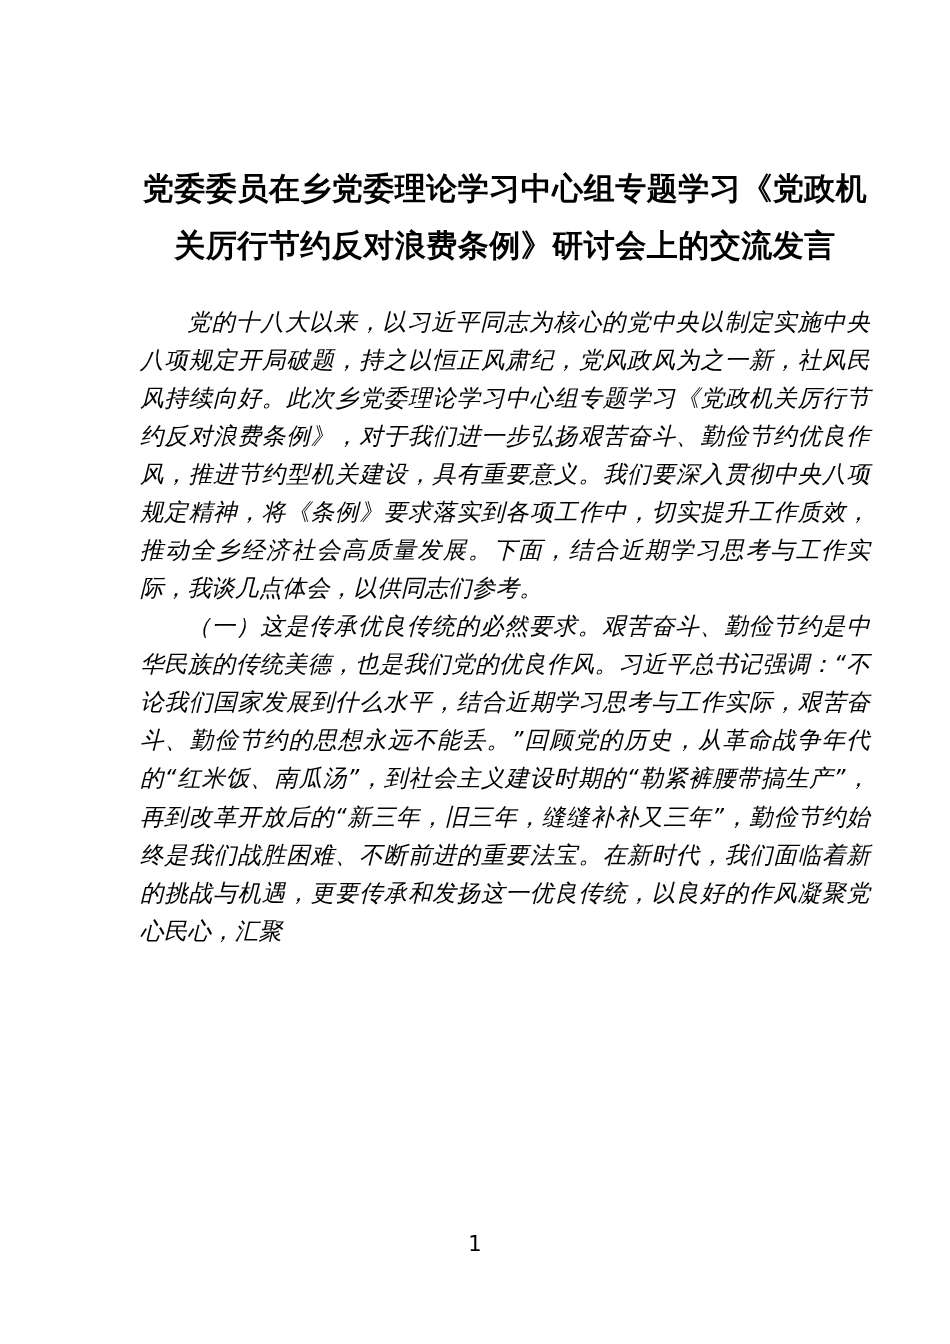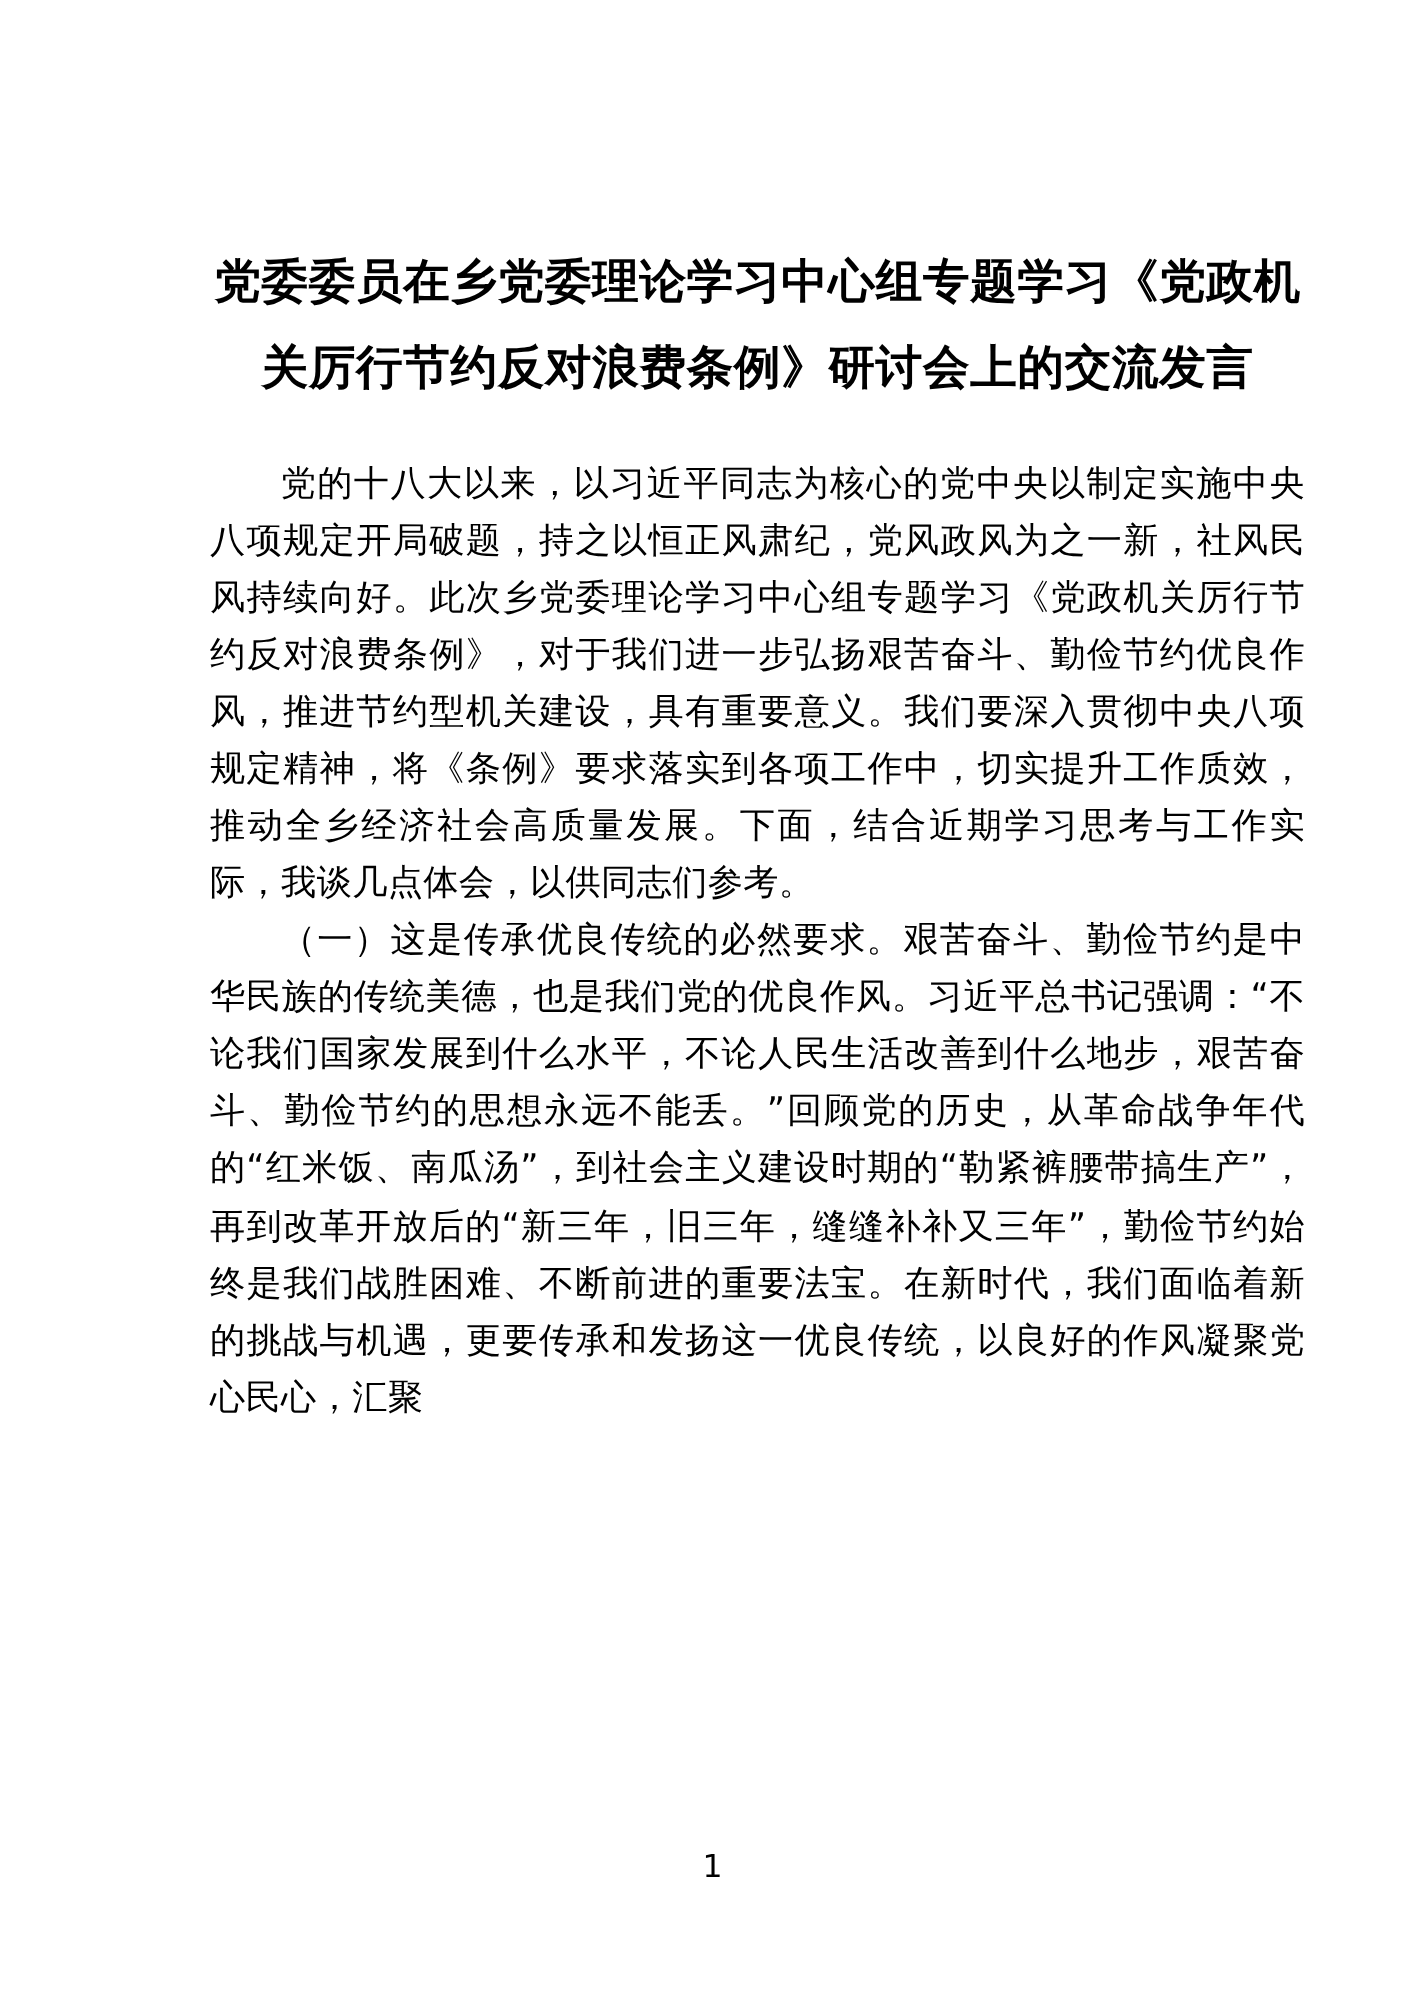--- a/index.html
+++ b/index.html
@@ -38,38 +38,39 @@
     text-justify: inter-ideograph;
     letter-spacing: 0.2px;
     margin: 0;
   }
   .para {
     margin: 0;
     text-indent: 0;
   }
   .para.indent {
     text-indent: 2em;
+    font-style: italic;
   }
   .page-number {
     position: absolute;
     bottom: 88px;
     left: 0;
     width: 950px;
     text-align: center;
     font-size: 21px;
     font-family: "DejaVu Sans", "Liberation Sans", sans-serif;
   }
 </style>
 </head>
 <body>
 
 <div class="page">
 
   <h1 class="doc-title">党委委员在乡党委理论学习中心组专题学习《党政机关厉行节约反对浪费条例》研讨会上的交流发言</h1>
 
   <div class="body-text">
     <p class="para indent">党的十八大以来，以习近平同志为核心的党中央以制定实施中央八项规定开局破题，持之以恒正风肃纪，党风政风为之一新，社风民风持续向好。此次乡党委理论学习中心组专题学习《党政机关厉行节约反对浪费条例》，对于我们进一步弘扬艰苦奋斗、勤俭节约优良作风，推进节约型机关建设，具有重要意义。我们要深入贯彻中央八项规定精神，将《条例》要求落实到各项工作中，切实提升工作质效，推动全乡经济社会高质量发展。下面，结合近期学习思考与工作实际，我谈几点体会，以供同志们参考。</p>
-    <p class="para indent">（一）这是传承优良传统的必然要求。艰苦奋斗、勤俭节约是中华民族的传统美德，也是我们党的优良作风。习近平总书记强调：“不论我们国家发展到什么水平，不论人民生活改善到什么地步，艰苦奋斗、勤俭节约的思想永远不能丢。”回顾党的历史，从革命战争年代的“红米饭、南瓜汤”，到社会主义建设时期的“勒紧裤腰带搞生产”，再到改革开放后的“新三年，旧三年，缝缝补补又三年”，勤俭节约始终是我们战胜困难、不断前进的重要法宝。在新时代，我们面临着新的挑战与机遇，更要传承和发扬这一优良传统，以良好的作风凝聚党心民心，汇聚</p>
+    <p class="para indent">（一）这是传承优良传统的必然要求。艰苦奋斗、勤俭节约是中华民族的传统美德，也是我们党的优良作风。习近平总书记强调：“不论我们国家发展到什么水平，结合近期学习思考与工作实际，艰苦奋斗、勤俭节约的思想永远不能丢。”回顾党的历史，从革命战争年代的“红米饭、南瓜汤”，到社会主义建设时期的“勒紧裤腰带搞生产”，再到改革开放后的“新三年，旧三年，缝缝补补又三年”，勤俭节约始终是我们战胜困难、不断前进的重要法宝。在新时代，我们面临着新的挑战与机遇，更要传承和发扬这一优良传统，以良好的作风凝聚党心民心，汇聚</p>
   </div>
 
   <div class="page-number">1</div>
 
 </div>
 
 </body></html>

